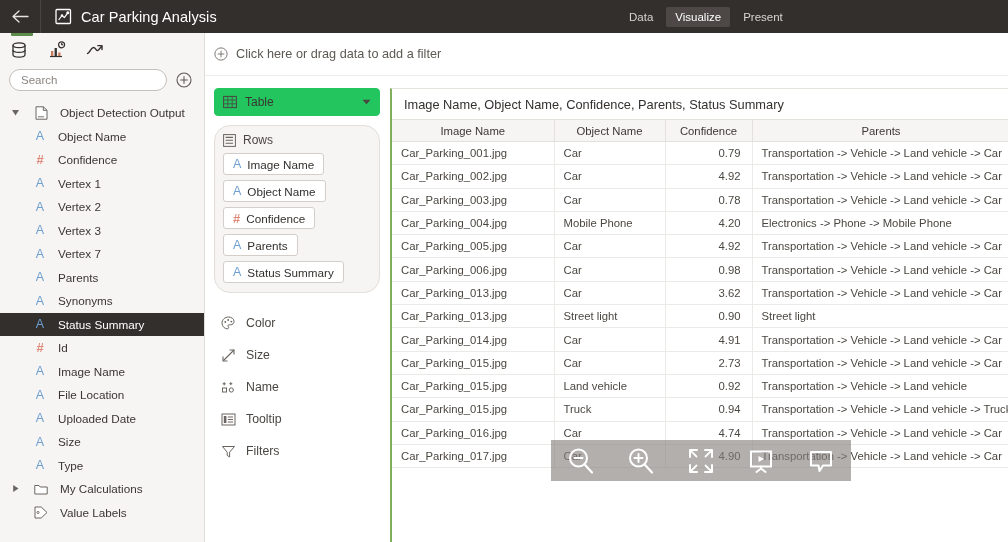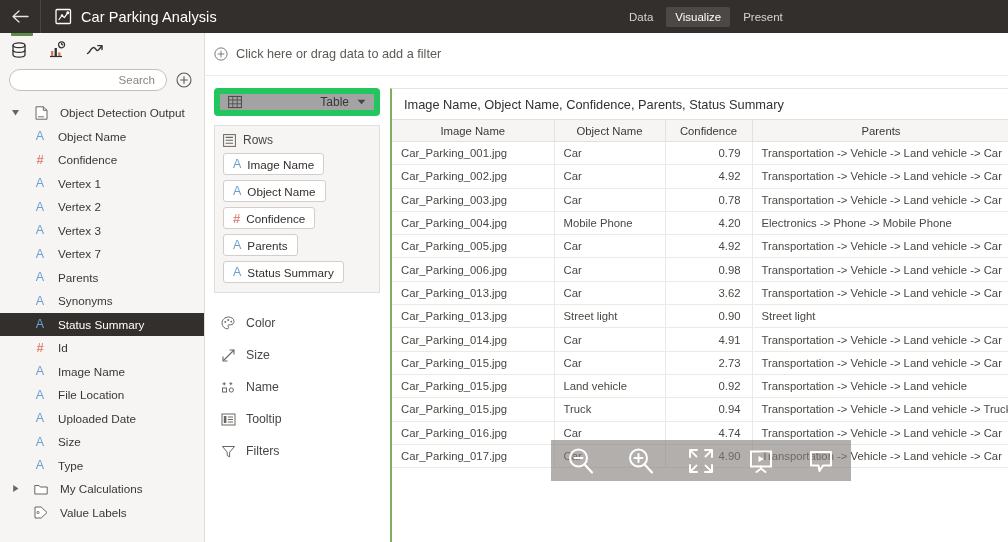--- a/index.html
+++ b/index.html
@@ -42,21 +42,21 @@
   .lp-tab { position: relative; padding-top: 8px; cursor: pointer; }
   .lp-tab .bar {
     position: absolute; top: 0; left: 1px; width: 22px; height: 3px;
     background: #5d8b4a; border-radius: 0 0 1px 1px;
   }
 
   .search-row { display: flex; align-items: center; padding: 4px 0 0 9px; gap: 9px; }
   .search-box {
     width: 158px; height: 22px; border: 1px solid #c5c0bb; border-radius: 11px;
     background: #ffffff; font-size: 11.5px; color: #33302e; padding: 8px 11px;
-    font-family: "Liberation Sans", sans-serif; outline: none; text-align: right;
+    font-family: "Liberation Sans", sans-serif; outline: none;
   }
   .search-box::placeholder { color: #8a8580; }
   .plus-btn { cursor: pointer; display: flex; }
 
   .tree { margin-top: 10px; }
   .tree-node {
     display: flex; align-items: center; height: 23.5px; cursor: pointer;
     font-size: 11.7px; color: #3a3633; padding-left: 8px; gap: 8px;
   }
   .tree-node.selected { background: #332f2d; color: #ffffff; }
@@ -78,27 +78,27 @@
   .filterbar {
     height: 43px; display: flex; align-items: center; padding-left: 9px; gap: 8px;
     border-bottom: 1px solid #eeebe8;
   }
   .filter-text { font-size: 12.7px; color: #5d5954; }
 
   .shelfcol {
     position: absolute; top: 55px; left: 9px; width: 166px;
   }
   .viz-select {
-    height: 28px; border: 6px solid #22c55e; border-radius: 4px; background: #a3a3a3;
-    display: flex; align-items: center; padding: 0 8px; gap: 8px; cursor: pointer; text-align: right;
+    height: 28px; border: 1px solid #22c55e; border-radius: 4px; background: #22c55e;
+    display: flex; align-items: center; padding: 0 8px; gap: 8px; cursor: pointer;
   }
   .viz-select .vs-label { font-size: 12px; color: #3a3633; flex: 1; }
   .shelf-card {
     margin-top: 9px; background: #f7f5f3; border: 1px solid #e2ded9;
-    border-radius: 0; padding: 7px 8px 9px 8px;
+    border-radius: 16px; padding: 7px 8px 9px 8px;
   }
   .shelf-head { display: flex; align-items: center; gap: 7px; margin-bottom: 6px; }
   .shelf-head span { font-size: 12px; color: #4a4642; }
   .pill {
     height: 22px; border: 1px solid #d3cec9; border-radius: 3px; background: #fff;
     display: inline-flex; align-items: center; gap: 6px; padding: 0 9px;
     margin-bottom: 5px; font-size: 11.7px; color: #33302e; cursor: pointer;
   }
   .pill:last-child { margin-bottom: 0; }
 

